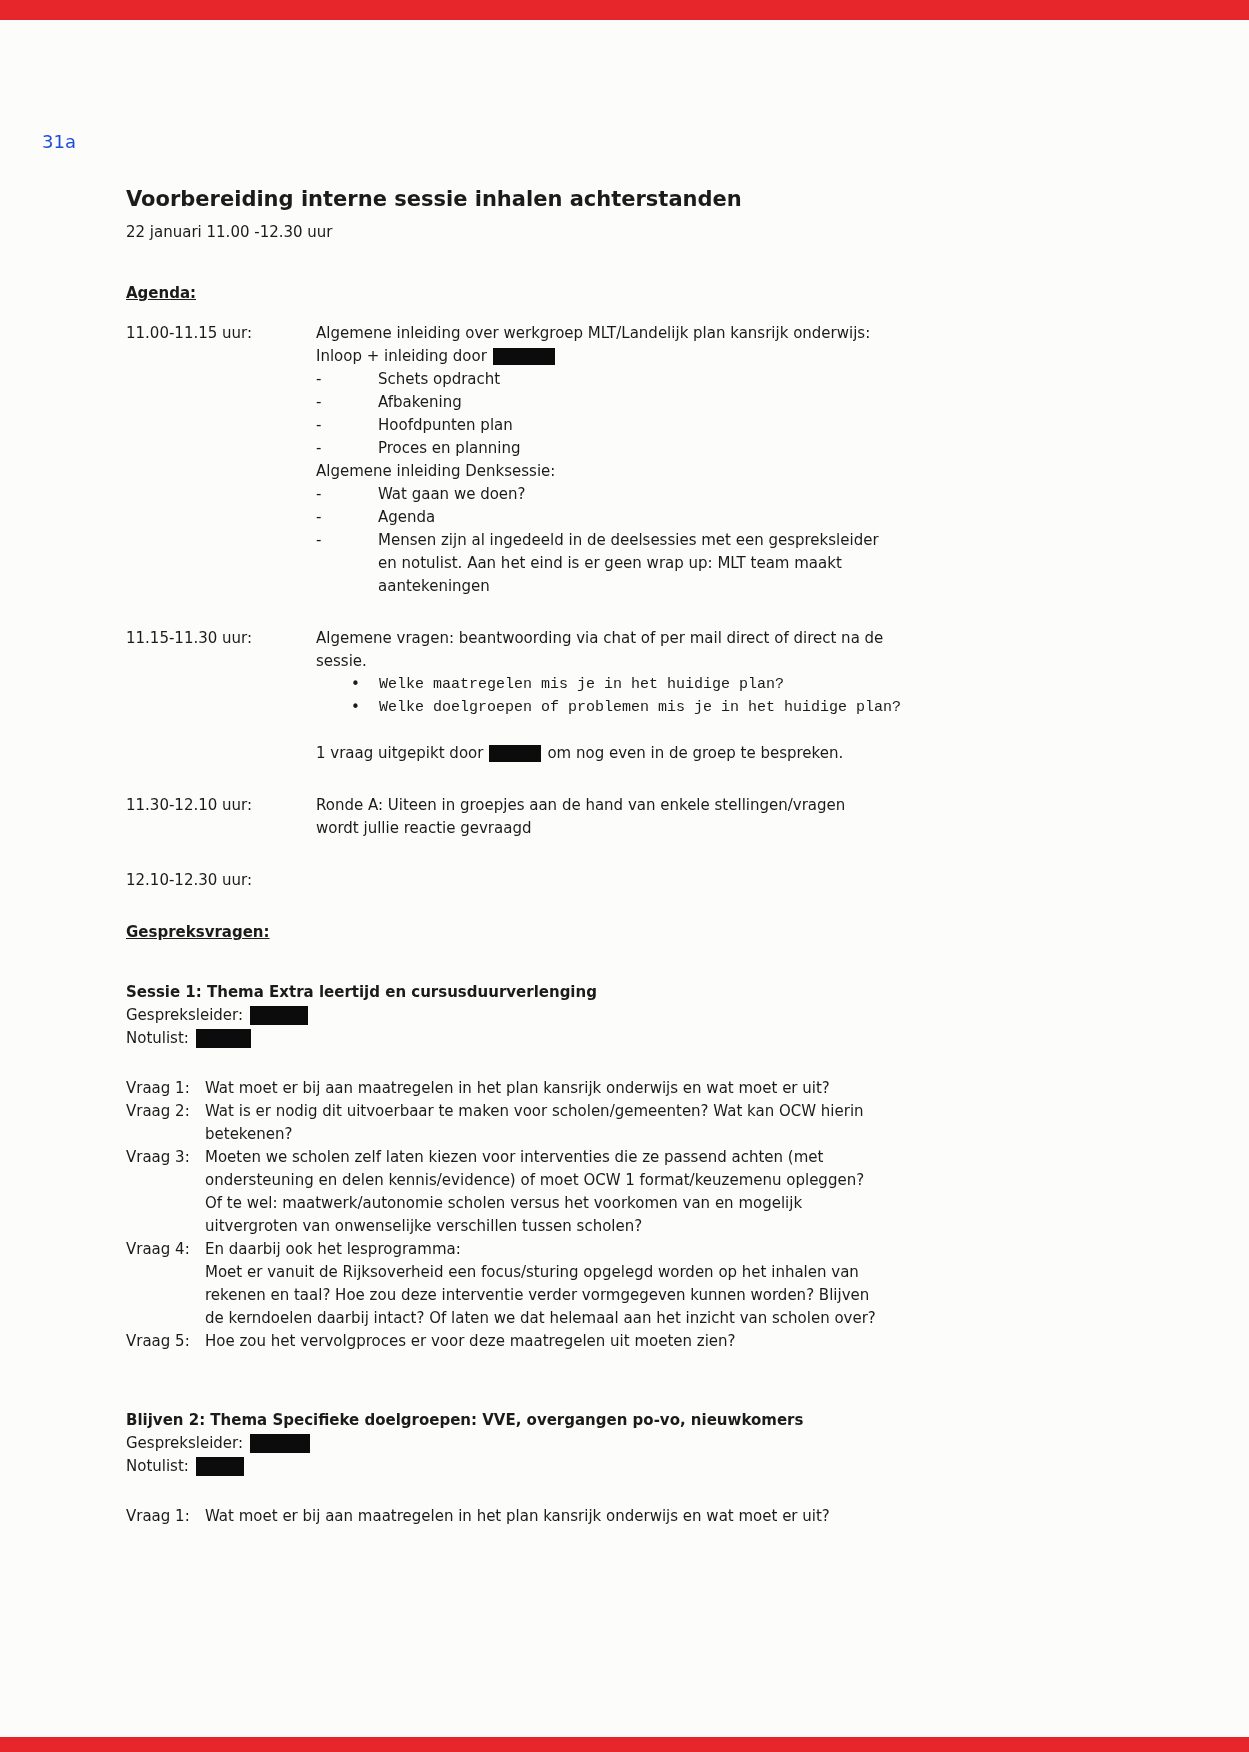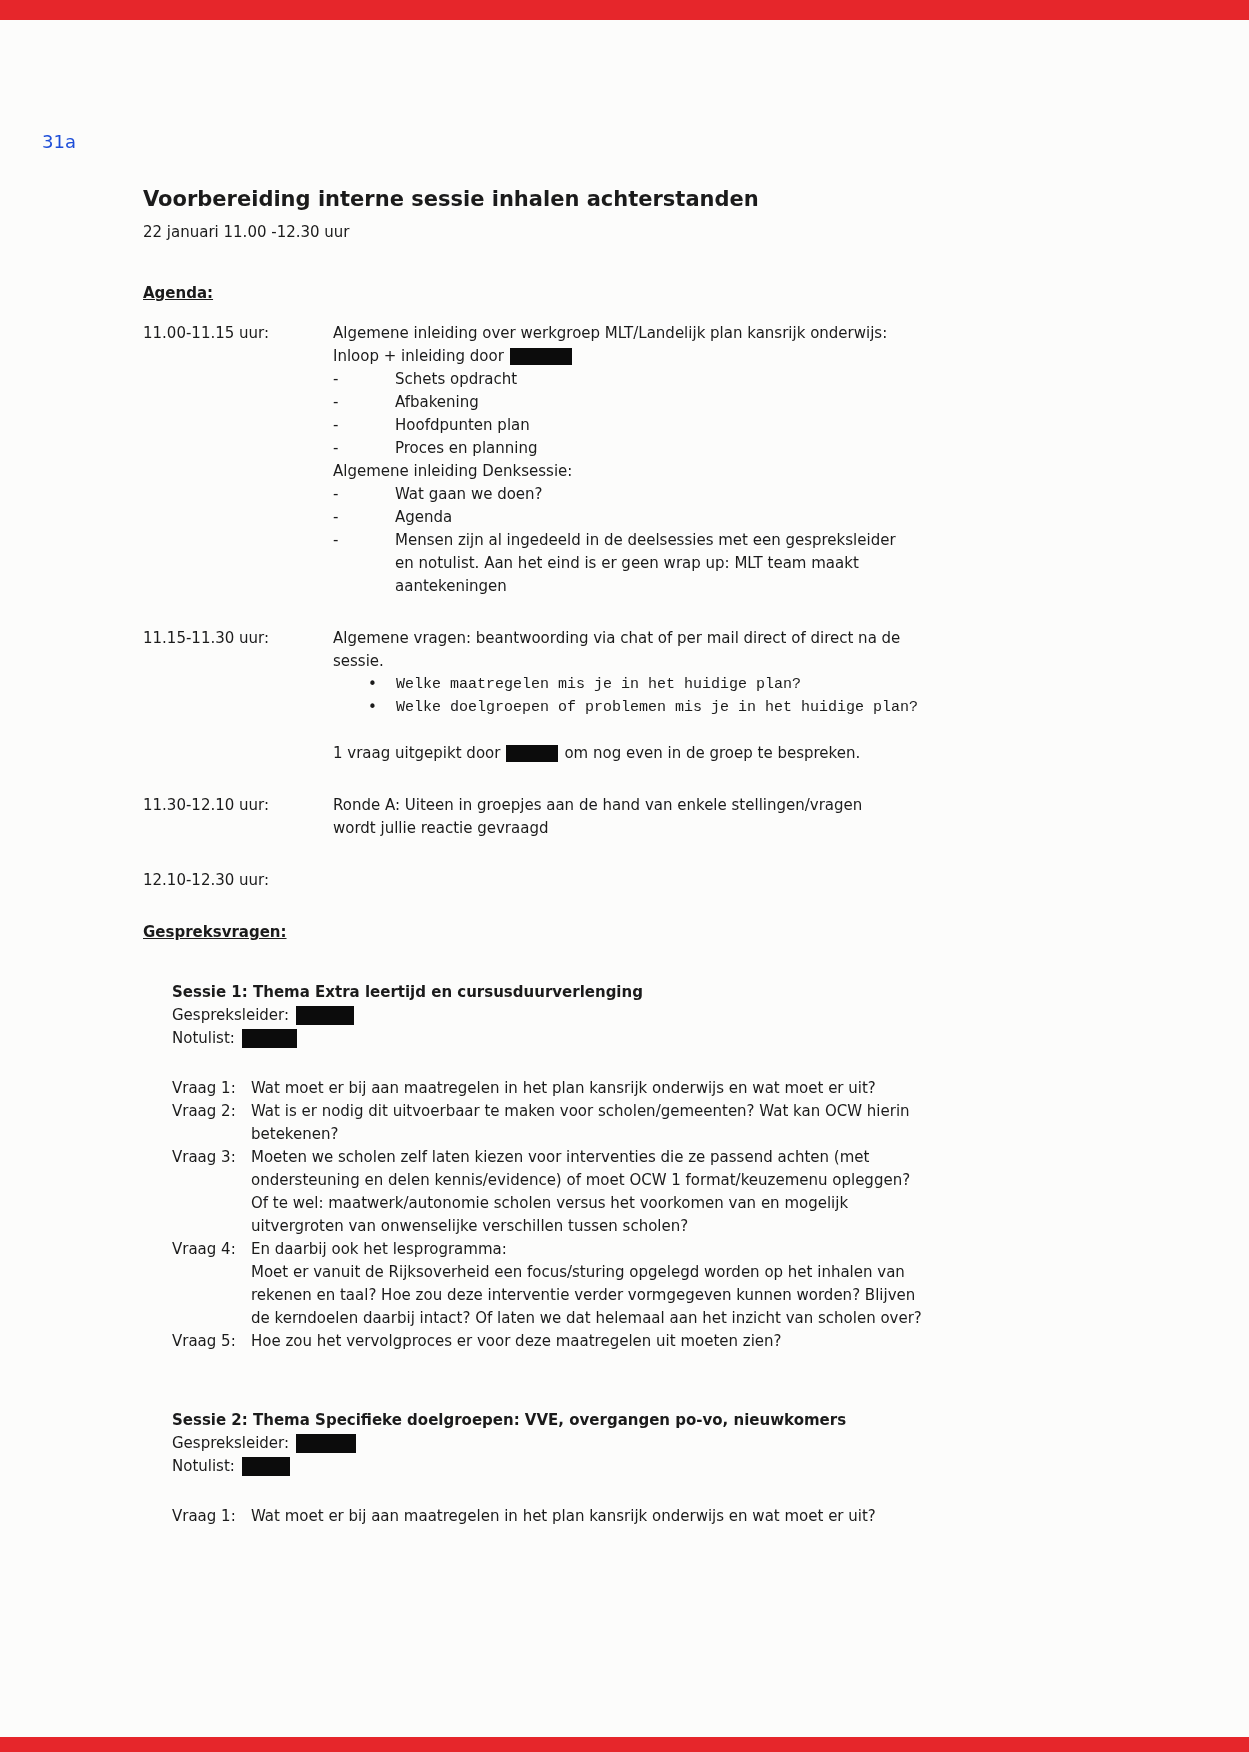--- a/index.html
+++ b/index.html
@@ -12,21 +12,21 @@
     color:#1b1b1b;
     font-size:15px;
     line-height:23px;
     overflow:hidden;
   }
   .accent-bar { position:absolute; left:0; width:1249px; background:#e6262b; }
   .accent-bar.top { top:0; height:20px; }
   .accent-bar.bottom { bottom:0; height:15px; }
   .corner-label { position:absolute; left:42px; top:130px; font-size:18px; color:#1d4ed8; }
 
-  .content { position:absolute; left:143px; top:186px; width:1010px; }
+  .content { position:absolute; left:126px; top:186px; width:1010px; }
 
   .doc-title { font-size:21px; font-weight:bold; line-height:26px; margin-bottom:9px; }
   .datetime { margin-bottom:38px; }
 
   .section-heading { font-weight:bold; text-decoration:underline; margin-bottom:17px; }
   .section-heading.gv { margin-top:10px; margin-bottom:8px; }
 
   .agenda-row { display:flex; margin-bottom:29px; }
   .agenda-time { flex:0 0 190px; }
   .agenda-content { width:650px; }
@@ -45,21 +45,21 @@
 
   .redaction {
     display:inline-block;
     height:17px;
     background:#0c0c0c;
     vertical-align:text-bottom;
     margin:0 6px 0 6px;
   }
   .person-line .redaction { height:19px; margin-left:7px; vertical-align:middle; }
 
-  .session { margin-top:37px;margin-left:29px; }
+  .session { margin-top:37px; }
   .session:nth-child(2) { margin-top:56px; }
   .session-title { font-weight:bold; }
   .questions { margin-top:27px; }
   .question { display:flex; }
   .q-label { flex:0 0 79px; }
   .q-text { width:745px; }
 </style>
 </head>
 <body>
 
@@ -170,21 +170,21 @@
 rekenen en taal? Hoe zou deze interventie verder vormgegeven kunnen worden? Blijven
 de kerndoelen daarbij intact? Of laten we dat helemaal aan het inzicht van scholen over?</div>
           </div>
           <div class="question">
             <span class="q-label">Vraag 5:</span>
             <div class="q-text">Hoe zou het vervolgproces er voor deze maatregelen uit moeten zien?</div>
           </div>
         </div>
       </div>
       <div class="session">
-        <div class="session-title">Sessie 2: Thema Specifieke doelgroepen: VVE, overgangen po-vo, nieuwkomers</div>
+        <div class="session-title">Blijven 2: Thema Specifieke doelgroepen: VVE, overgangen po-vo, nieuwkomers</div>
         <div class="person-line"><span>Gespreksleider:</span><span class="redaction" style="width: 60px;"></span></div>
         <div class="person-line"><span>Notulist:</span><span class="redaction" style="width: 48px;"></span></div>
         <div class="questions">
           <div class="question">
             <span class="q-label">Vraag 1:</span>
             <div class="q-text">Wat moet er bij aan maatregelen in het plan kansrijk onderwijs en wat moet er uit?</div>
           </div>
         </div>
       </div>
     </div>

